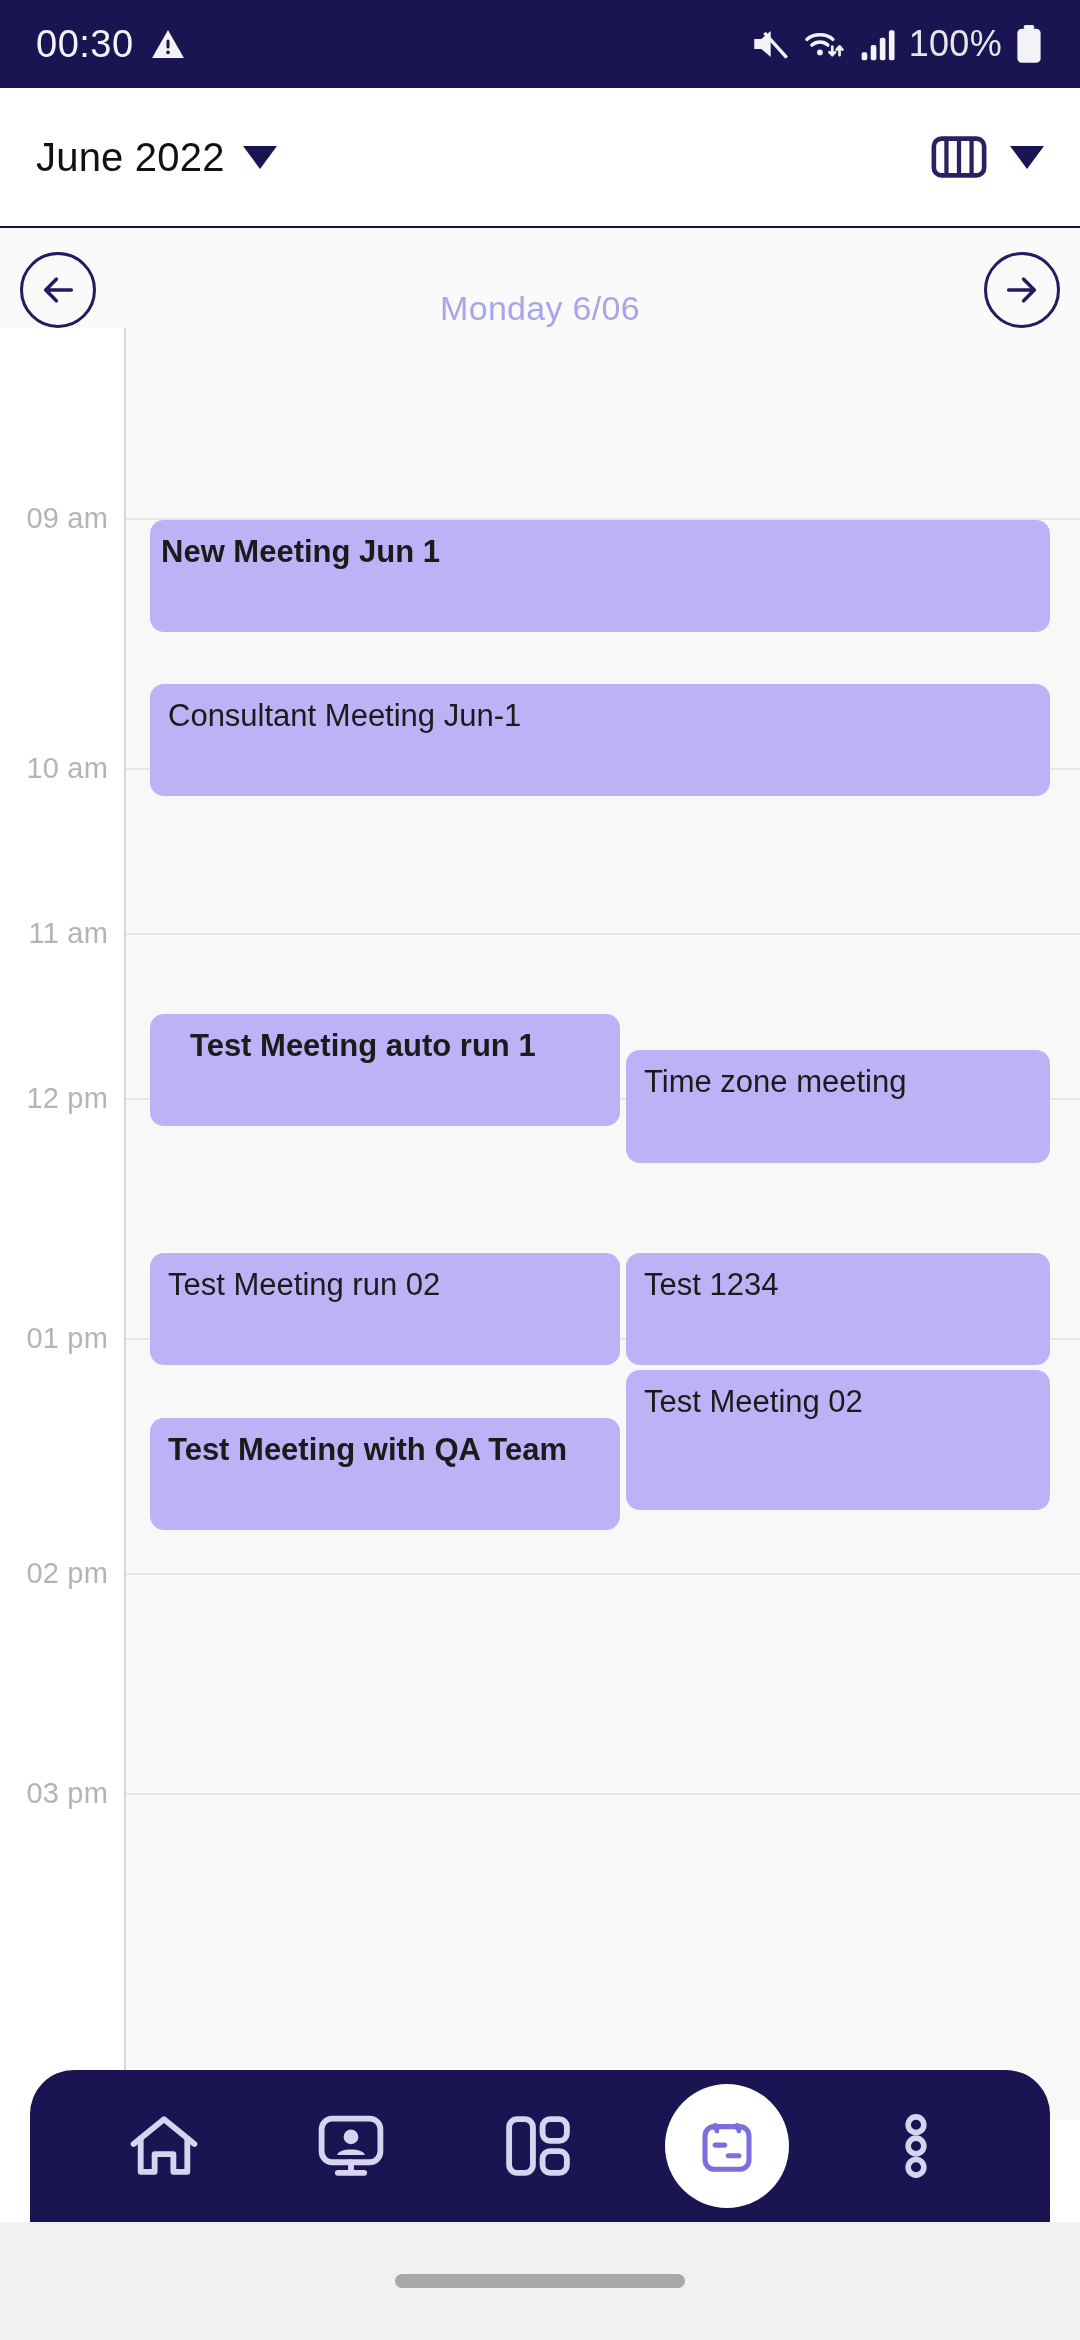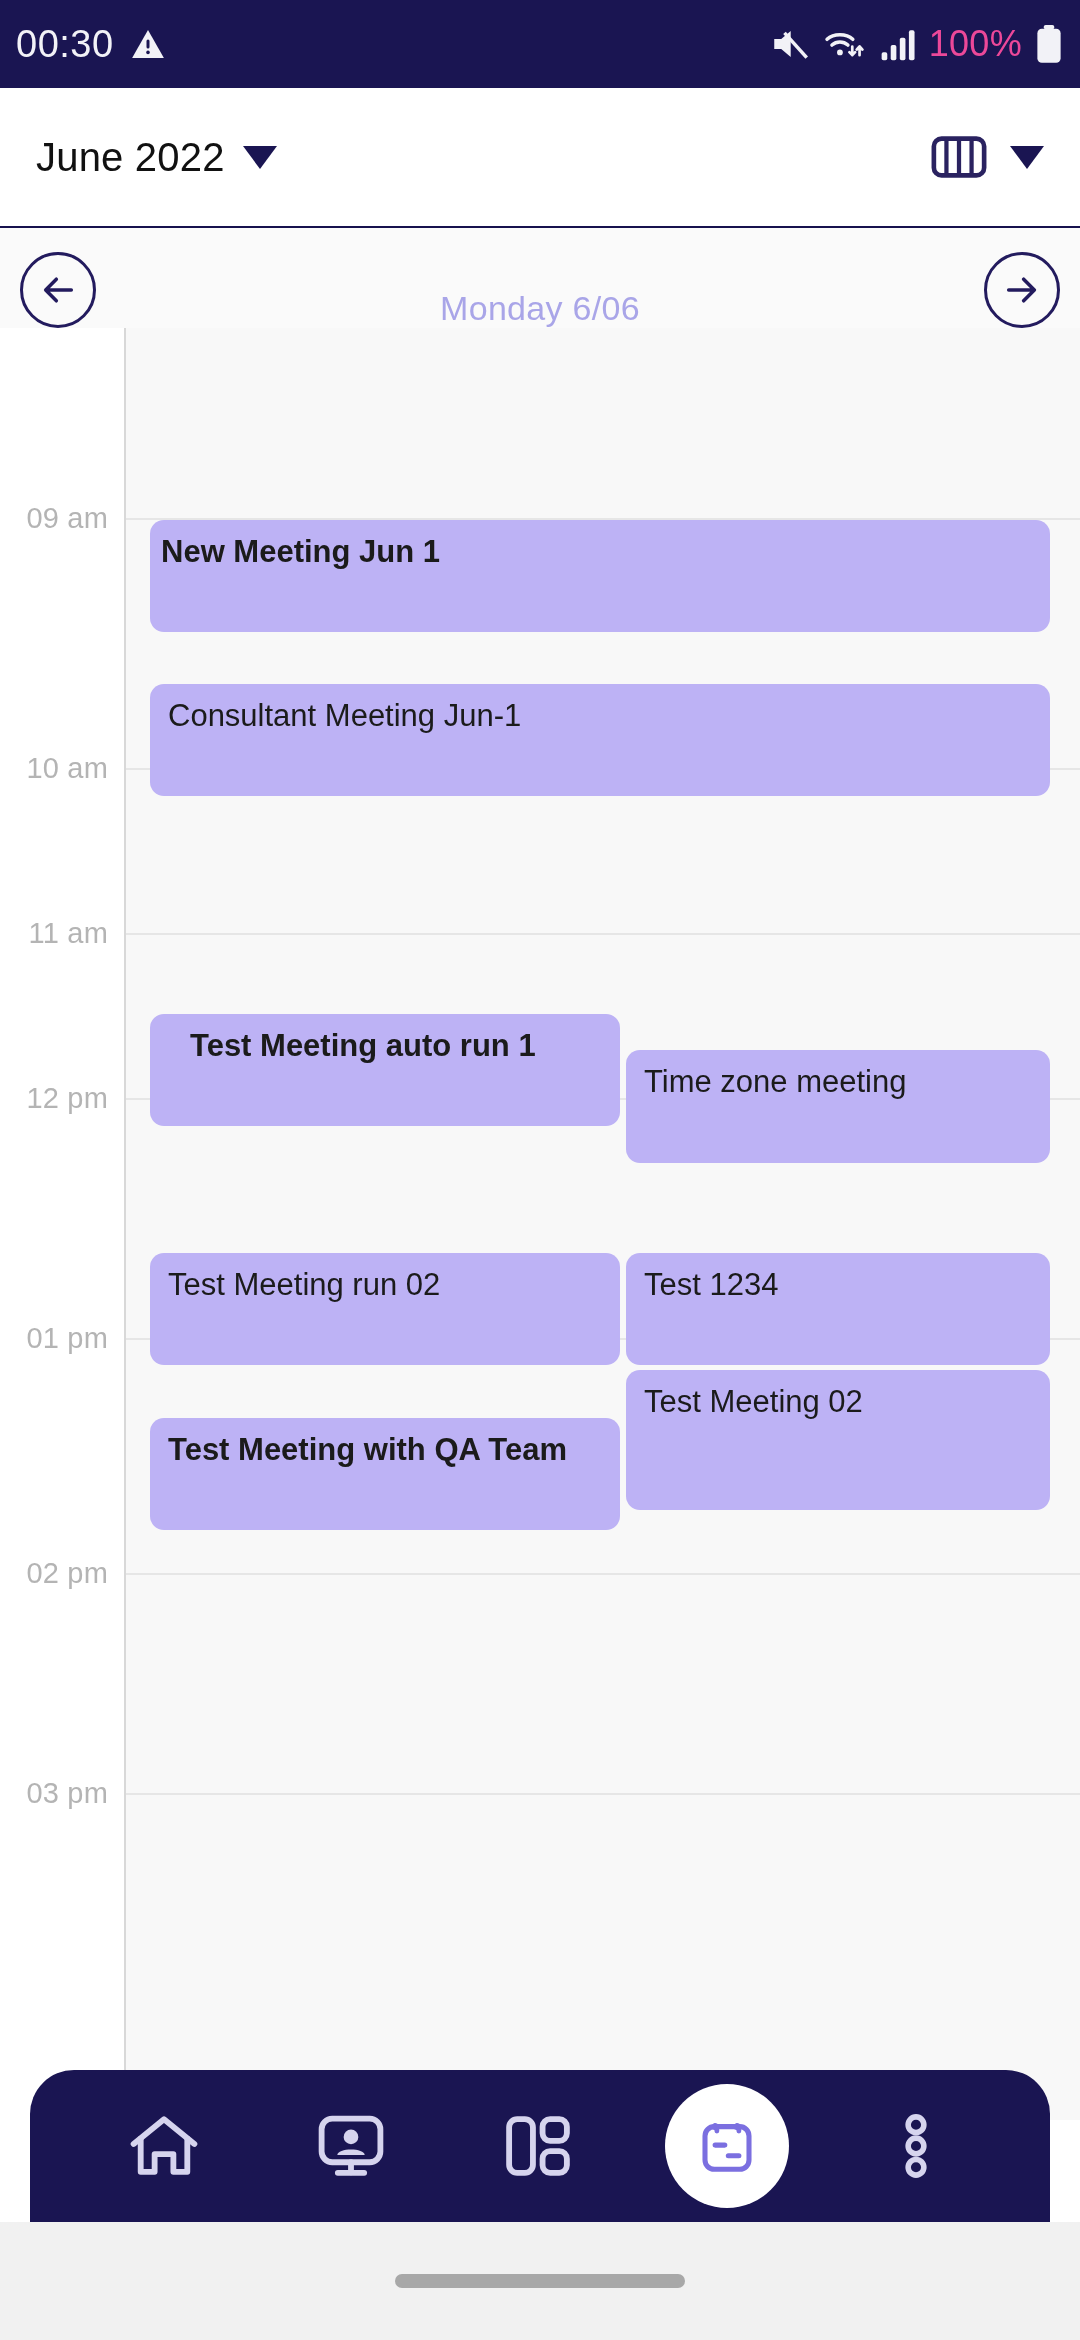--- a/index.html
+++ b/index.html
@@ -7,26 +7,26 @@
     width:1080px; height:2340px;
     font-family:"Liberation Sans", sans-serif;
     background:#ffffff; overflow:hidden;
   }
   #app { position:relative; width:1080px; height:2340px; background:#ffffff; }
 
   
   .statusbar {
     position:absolute; left:0; top:0; width:1080px; height:88px;
     background:#1a1552; display:flex; align-items:center;
-    padding:0 16px; color:#ffffff;
+    padding:0 36px; color:#ffffff;
   }
   .sb-left { display:flex; align-items:center; gap:16px; }
   .sb-clock { font-size:38px; letter-spacing:0.5px; font-weight:400; color:#f2f2f7; }
   .sb-right { margin-left:auto; display:flex; align-items:center; gap:12px; }
-  .sb-pct { font-size:36px; font-weight:400; color:#ec4899; letter-spacing:0.3px; }
+  .sb-pct { font-size:36px; font-weight:400; color:#e5e5e5; letter-spacing:0.3px; }
   .ic { display:block; }
 
   
   .appheader {
     position:absolute; left:0; top:88px; width:1080px; height:140px;
     background:#ffffff; display:flex; align-items:center; padding:4px 36px;
     border-bottom:2px solid #16114d;
   }
   .month-wrap { display:flex; align-items:center; gap:18px; }
   .month-label { font-size:40px; color:#111111; font-weight:400; letter-spacing:0.2px; }

